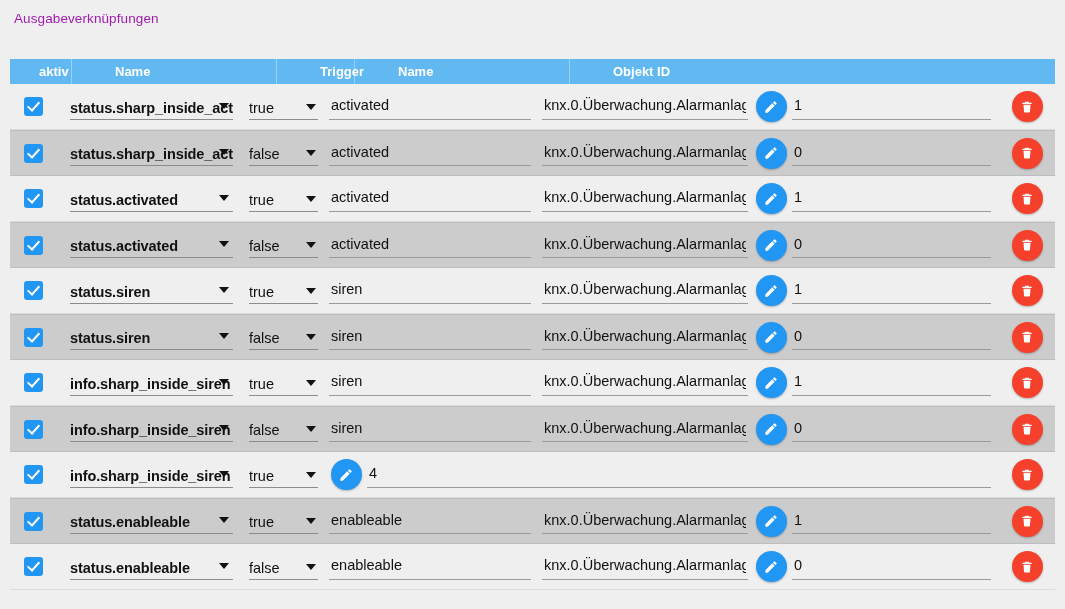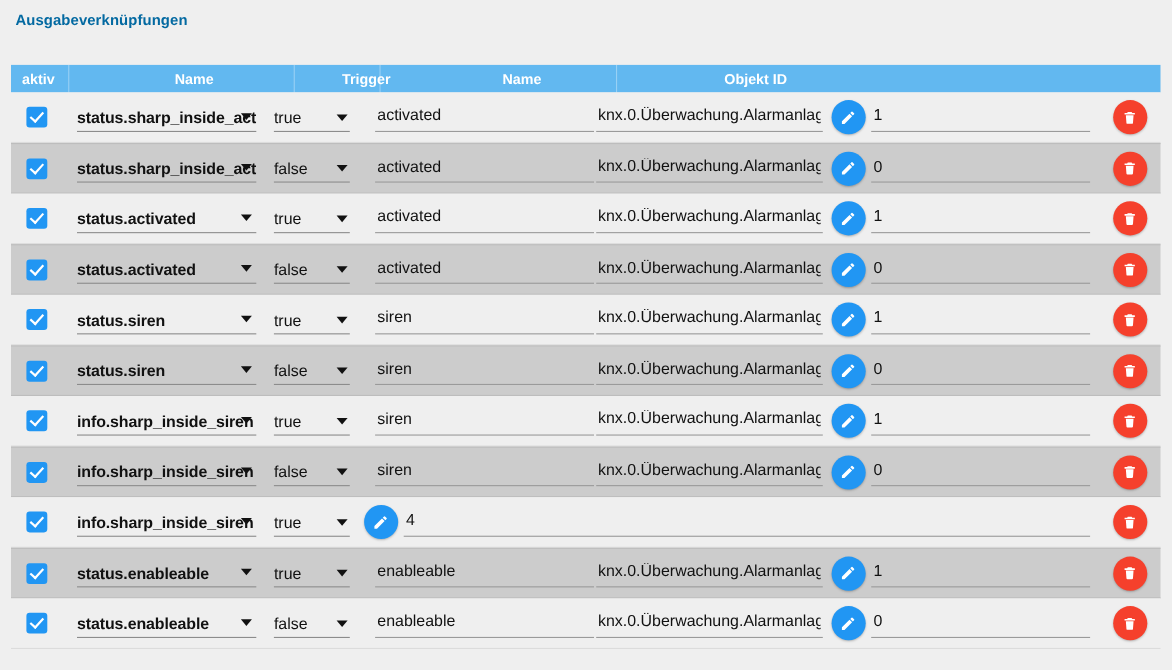--- a/index.html
+++ b/index.html
@@ -9,58 +9,56 @@
     background: #efefef;
     width: 1065px;
     height: 609px;
     overflow: hidden;
     font-family: "Liberation Sans", sans-serif;
     -webkit-font-smoothing: antialiased;
   }
 
   #page-title {
     font-size: 13.5px;
-    color: #0369a1;
+    color: #a21caf;
     padding: 11px 0 0 14px;
     letter-spacing: 0.1px;
-    font-weight: bold;
   }
 
   #table-wrap {
     position: absolute;
     left: 10px;
     top: 59px;
     width: 1045px;
   }
 
   
   .thead {
     display: flex;
     background: #62b8f0;
     height: 25px;
     align-items: center;
   }
   .th {
     color: #ffffff;
     font-size: 13px;
     font-weight: bold;
-    text-align: center;
     line-height: 25px;
     box-sizing: border-box;
     position: relative;
     padding-left: 44px;
   }
   .th + .th::before {
     content: "";
     position: absolute;
     left: 0; top: 0; bottom: 0;
     width: 1px;
     background: rgba(255,255,255,0.35);
   }
-  .th.aktiv   { width: 52px;  text-align: left; padding-left: 10px; }
+  .th.aktiv   { width: 52px;  text-align: left; padding-left: 20px; margin-left: 9px; }
   .th.name1   { width: 185px; }
   .th.trigger { width: 78px; margin-left: 20px;  }
   .th.name2   { width: 215px; }
   .th.objekt  { width: 210px; }
   .th.setz    { flex: 1 1 auto; }
 
   
   .row {
     display: flex;
     align-items: center;
@@ -164,21 +162,21 @@
     background: transparent;
     font-family: "Liberation Sans", sans-serif;
     font-size: 14.5px;
     color: #111111;
     height: 26px;
     padding: 0 2px 2px 2px;
     outline: none;
     box-sizing: border-box;
     display: block;
   }
-  .in-name2  { width: 202px; margin-left: 16px; }
+  .in-name2  { width: 202px; margin-left: 4px; }
   .in-objekt { width: 206px; margin-left: 2px; }
   .in-setz   { width: 100%; }
 
   
   .btn-round {
     width: 31px;
     height: 31px;
     border-radius: 50%;
     border: 0;
     cursor: pointer;

